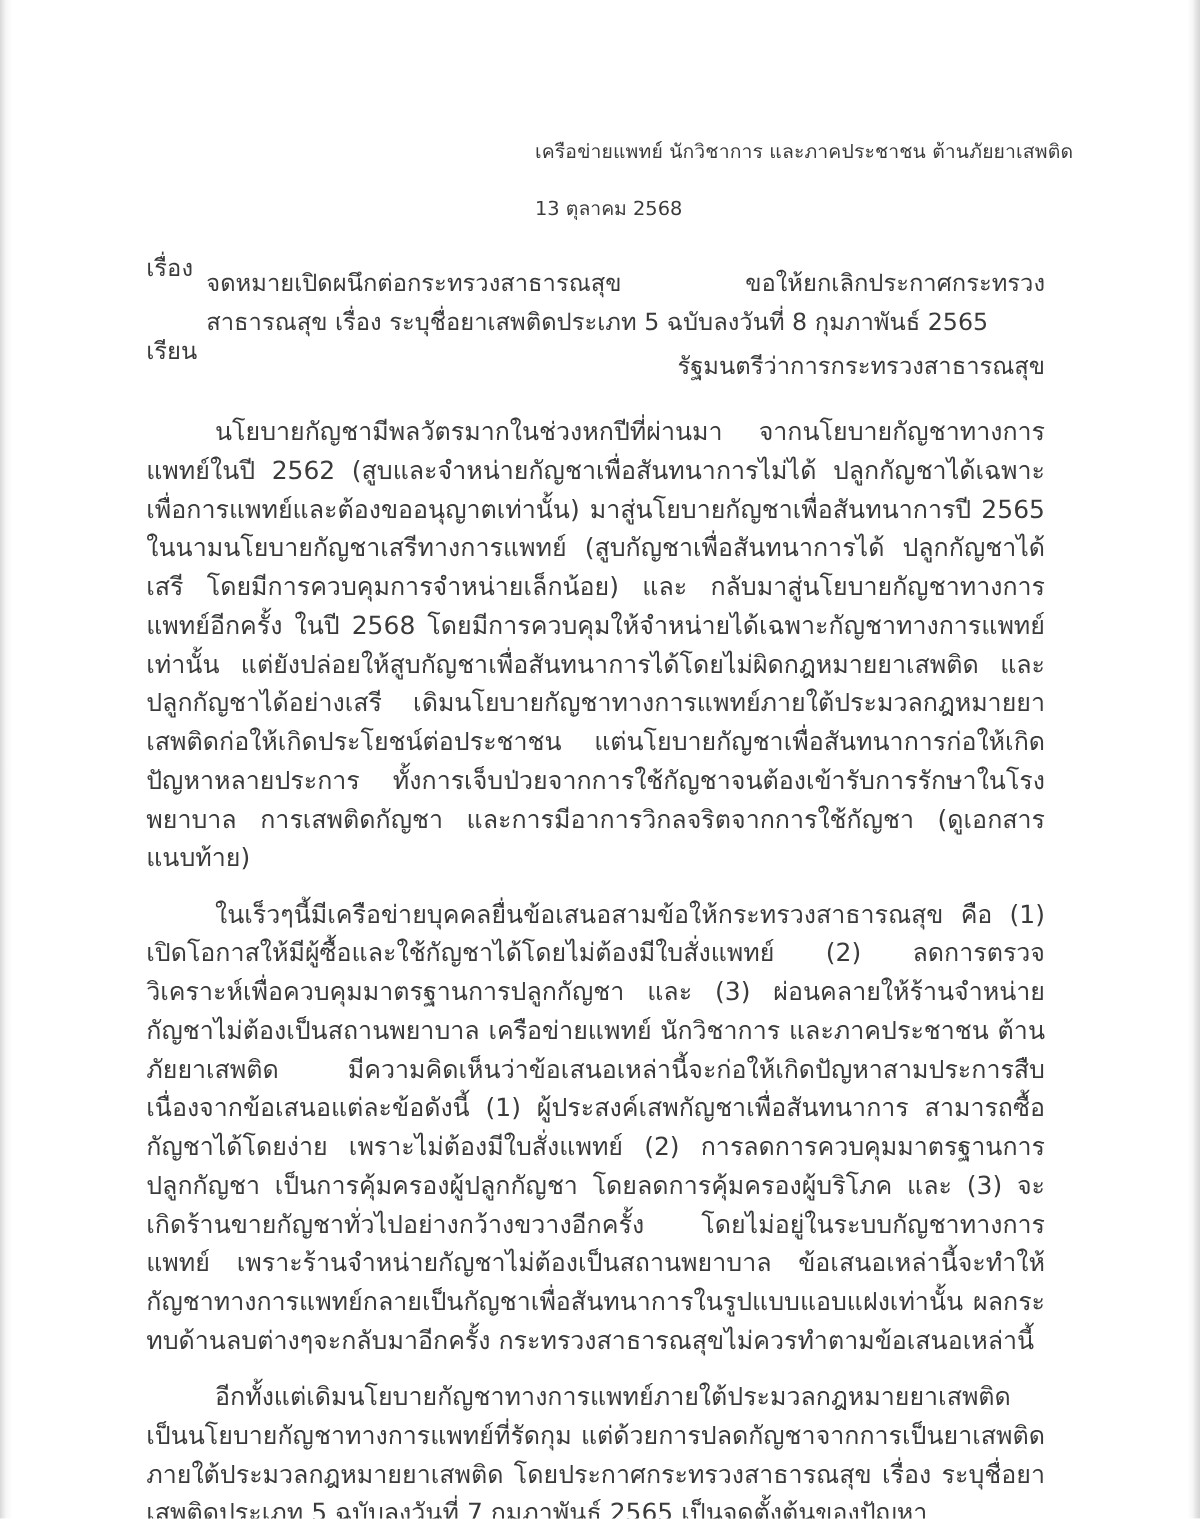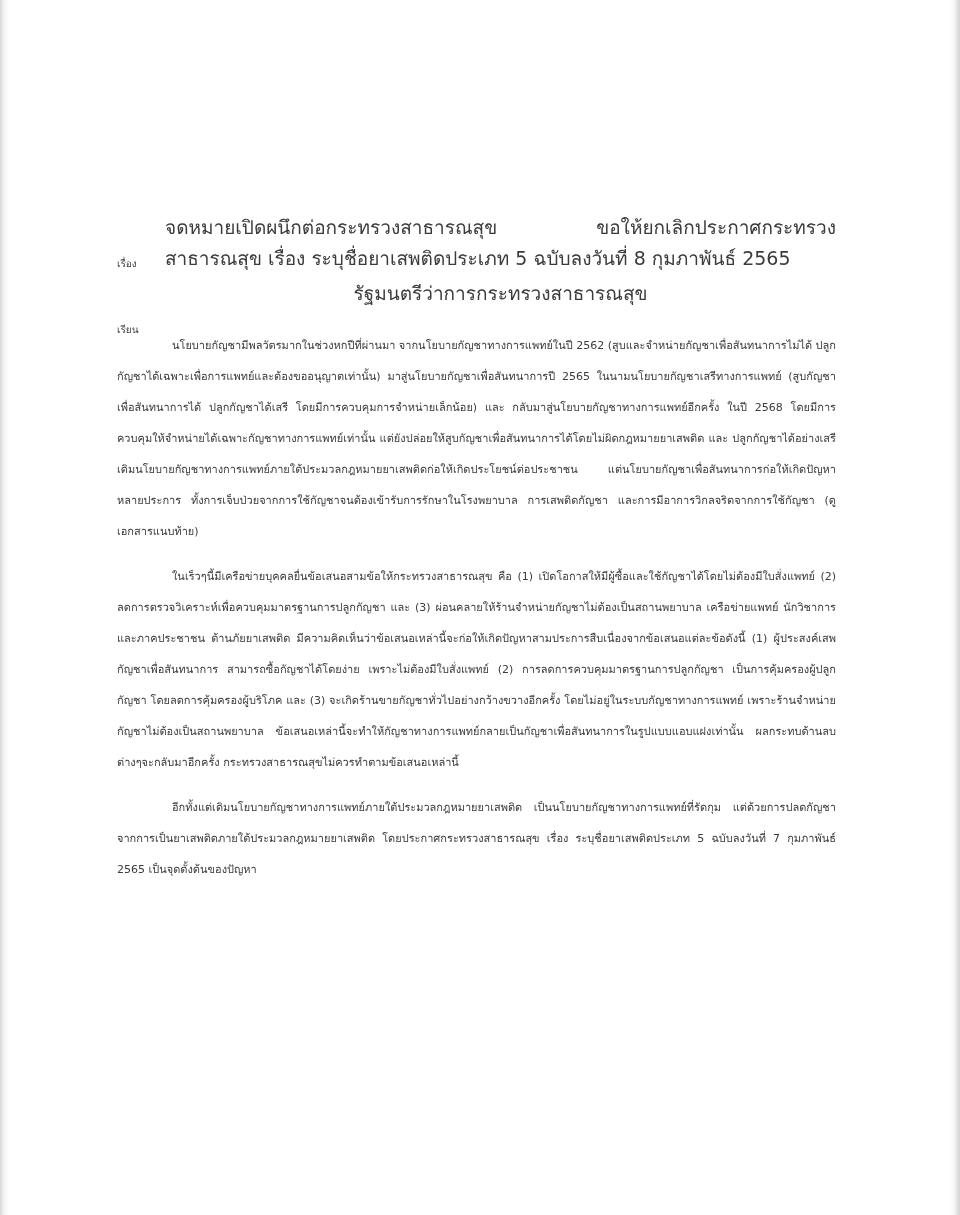--- a/index.html
+++ b/index.html
@@ -70,45 +70,44 @@
     left: 0;
     width: 719px;
     display: flex;
     align-items: flex-start;
   }
   .label-row.subject { top: 200px; }
   .label-row.salutation { top: 266px; }
 
   .row-label {
     flex: 0 0 48px;
-    font-size: 10px;
+    font-size: 19px;
     line-height: 31px;
-    margin-top: 48px;
   }
   .row-value {
     flex: 1 1 auto;
     font-size: 19px;
     line-height: 31px;
     text-align: justify;
     text-justify: inter-word;
     margin-top: 12px;
   }
   .label-row.salutation .row-value {
-    text-align: center;
+    text-align: right;
   }
 
   
   .body-block {
     position: absolute;
     left: 0;
     top: 330px;
     width: 719px;
   }
   .para {
-    font-size: 11px;
+    font-size: 20px;
     line-height: 31px;
     text-indent: 55px;
     text-align: justify;
     text-justify: inter-word;
     margin: 0 0 14px 0;
     word-break: break-word;
   }
   .para:last-child {
     margin-bottom: 0;
   }
@@ -116,20 +115,24 @@
 </head>
 <body>
 
 <div class="page">
 
   <div class="page-edge left"></div>
   <div class="page-edge right"></div>
 
   <div class="sheet">
 
+    <div class="header-block">
+      <div class="org-line">เครือข่ายแพทย์ นักวิชาการ และภาคประชาชน ต้านภัยยาเสพติด</div>
+      <div class="date-line">13 ตุลาคม 2568</div>
+    </div>
 
     <div class="label-row subject">
       <div class="row-label">เรื่อง</div>
       <div class="row-value">จดหมายเปิดผนึกต่อกระทรวงสาธารณสุข ขอให้ยกเลิกประกาศกระทรวงสาธารณสุข เรื่อง ระบุชื่อยาเสพติดประเภท 5 ฉบับลงวันที่ 8 กุมภาพันธ์ 2565</div>
     </div>
 
     <div class="label-row salutation">
       <div class="row-label">เรียน</div>
       <div class="row-value">รัฐมนตรีว่าการกระทรวงสาธารณสุข</div>
     </div>

